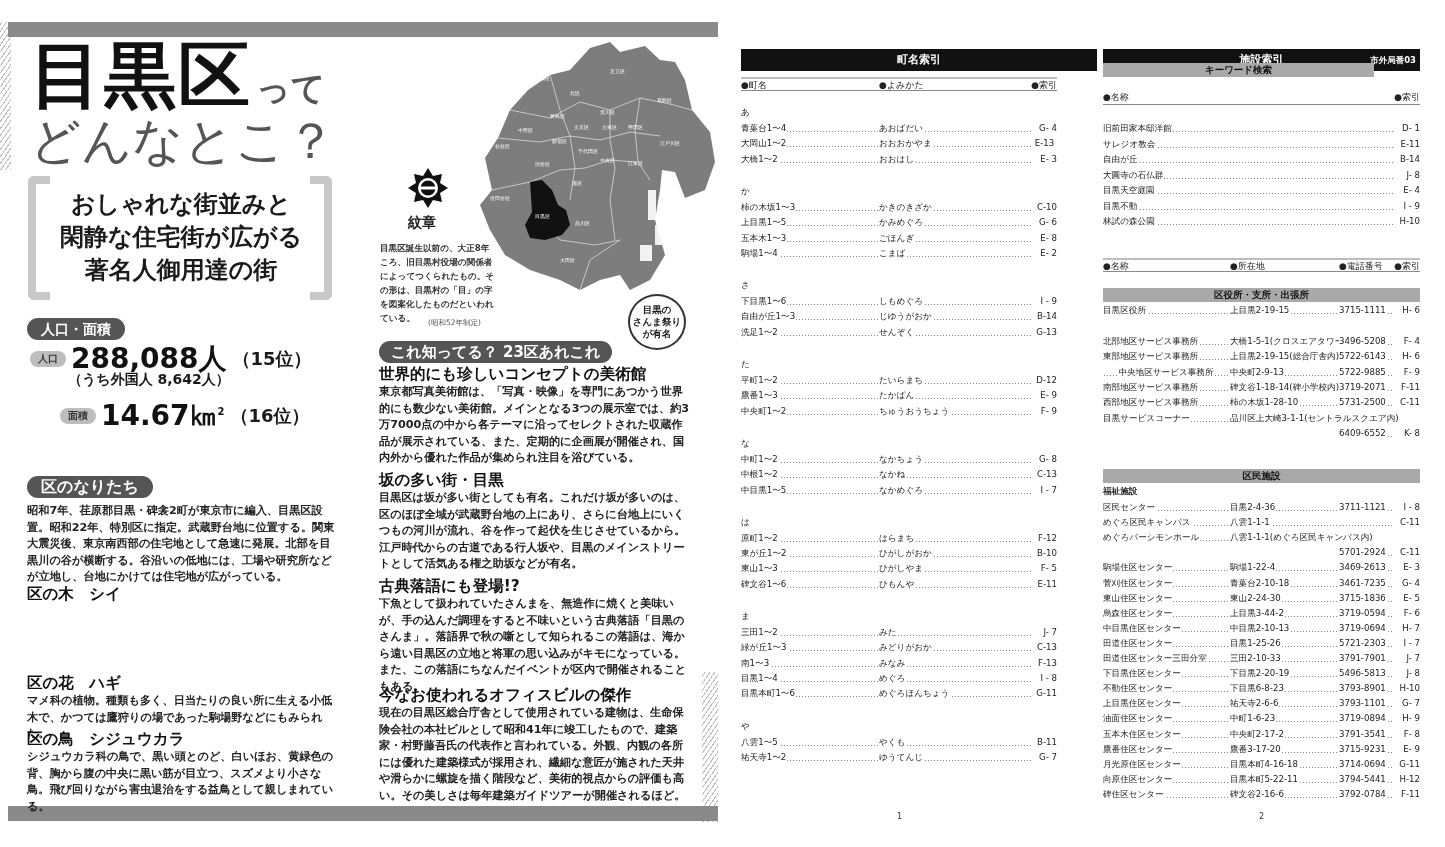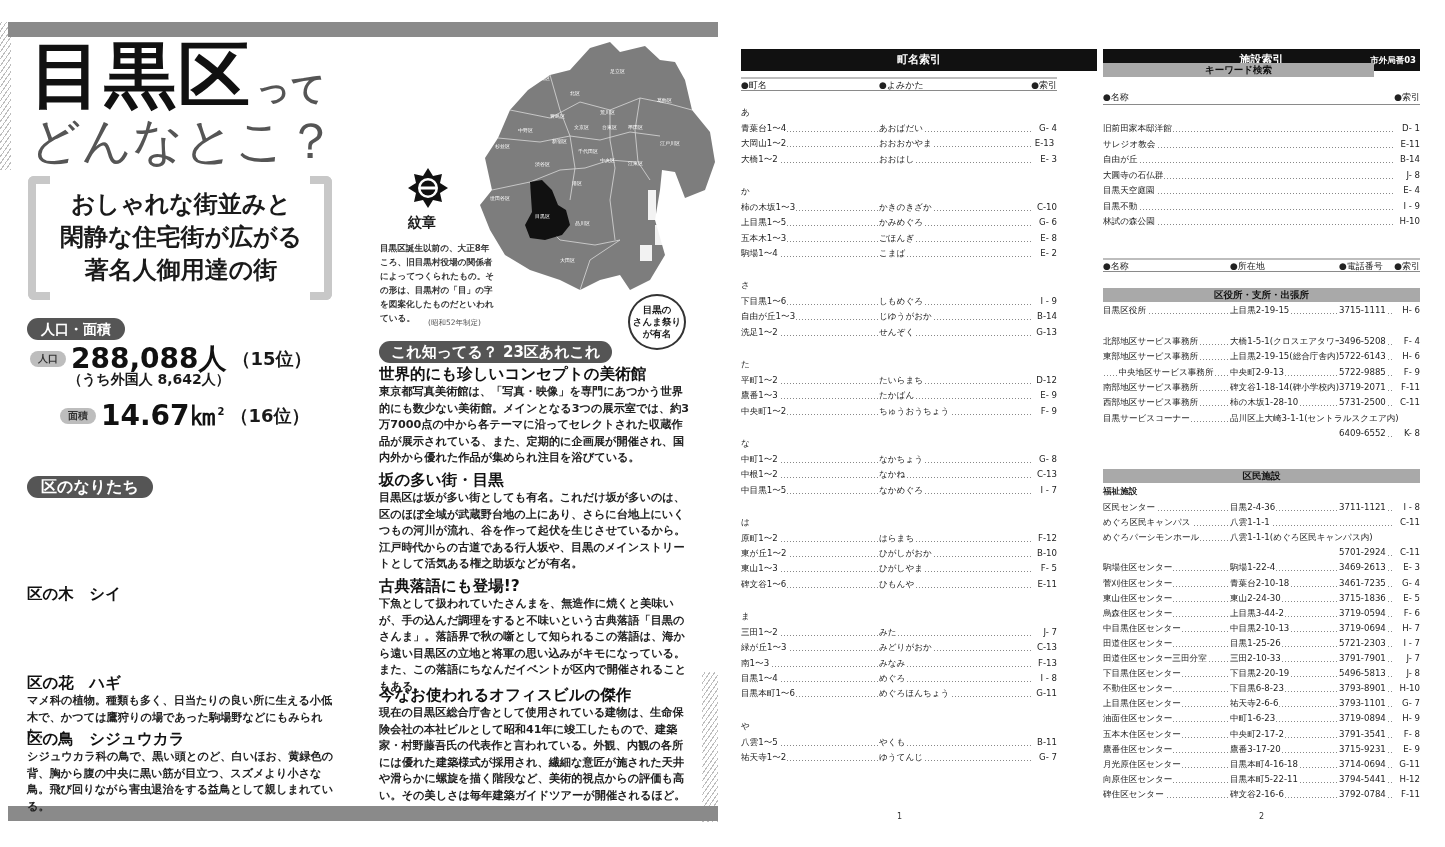--- a/index.html
+++ b/index.html
@@ -89,20 +89,21 @@
   <div class="pill p1">人口・面積</div>
   <div class="pop-row">
     <span class="small-pill">人口</span><span class="big">288,088人</span><span class="rank">（15位）</span>
   </div>
   <div class="pop-sub">（うち外国人 8,642人）</div>
   <div class="area-row">
     <span class="small-pill">面積</span><span class="big"><span>14.67㎞</span><sup>2</sup></span><span class="rank">（16位）</span>
   </div>
 
   <div class="pill p2">区のなりたち</div>
+  <div class="para" style="left:27px; top:503px; width:312px;">昭和7年、荏原郡目黒・碑衾2町が東京市に編入、目黒区設置。昭和22年、特別区に指定。武蔵野台地に位置する。関東大震災後、東京南西部の住宅地として急速に発展。北部を目黒川の谷が横断する。谷沿いの低地には、工場や研究所などが立地し、台地にかけては住宅地が広がっている。</div>
 
   <div class="subhead" style="left:27px; top:584px;">区の木　シイ</div>
 
   <div class="subhead" style="left:27px; top:673px;">区の花　ハギ</div>
   <div class="para" style="left:27px; top:693px; width:312px;">マメ科の植物。種類も多く、日当たりの良い所に生える小低木で、かつては鷹狩りの場であった駒場野などにもみられた。</div>
 
   <div class="subhead" style="left:27px; top:729px;">区の鳥　シジュウカラ</div>
   <div class="para" style="left:27px; top:749px; width:312px;">シジュウカラ科の鳥で、黒い頭とのど、白いほお、黄緑色の背、胸から腹の中央に黒い筋が目立つ、スズメより小さな鳥。飛び回りながら害虫退治をする益鳥として親しまれている。</div>
 
   <svg class="map" viewBox="0 0 250 260">

